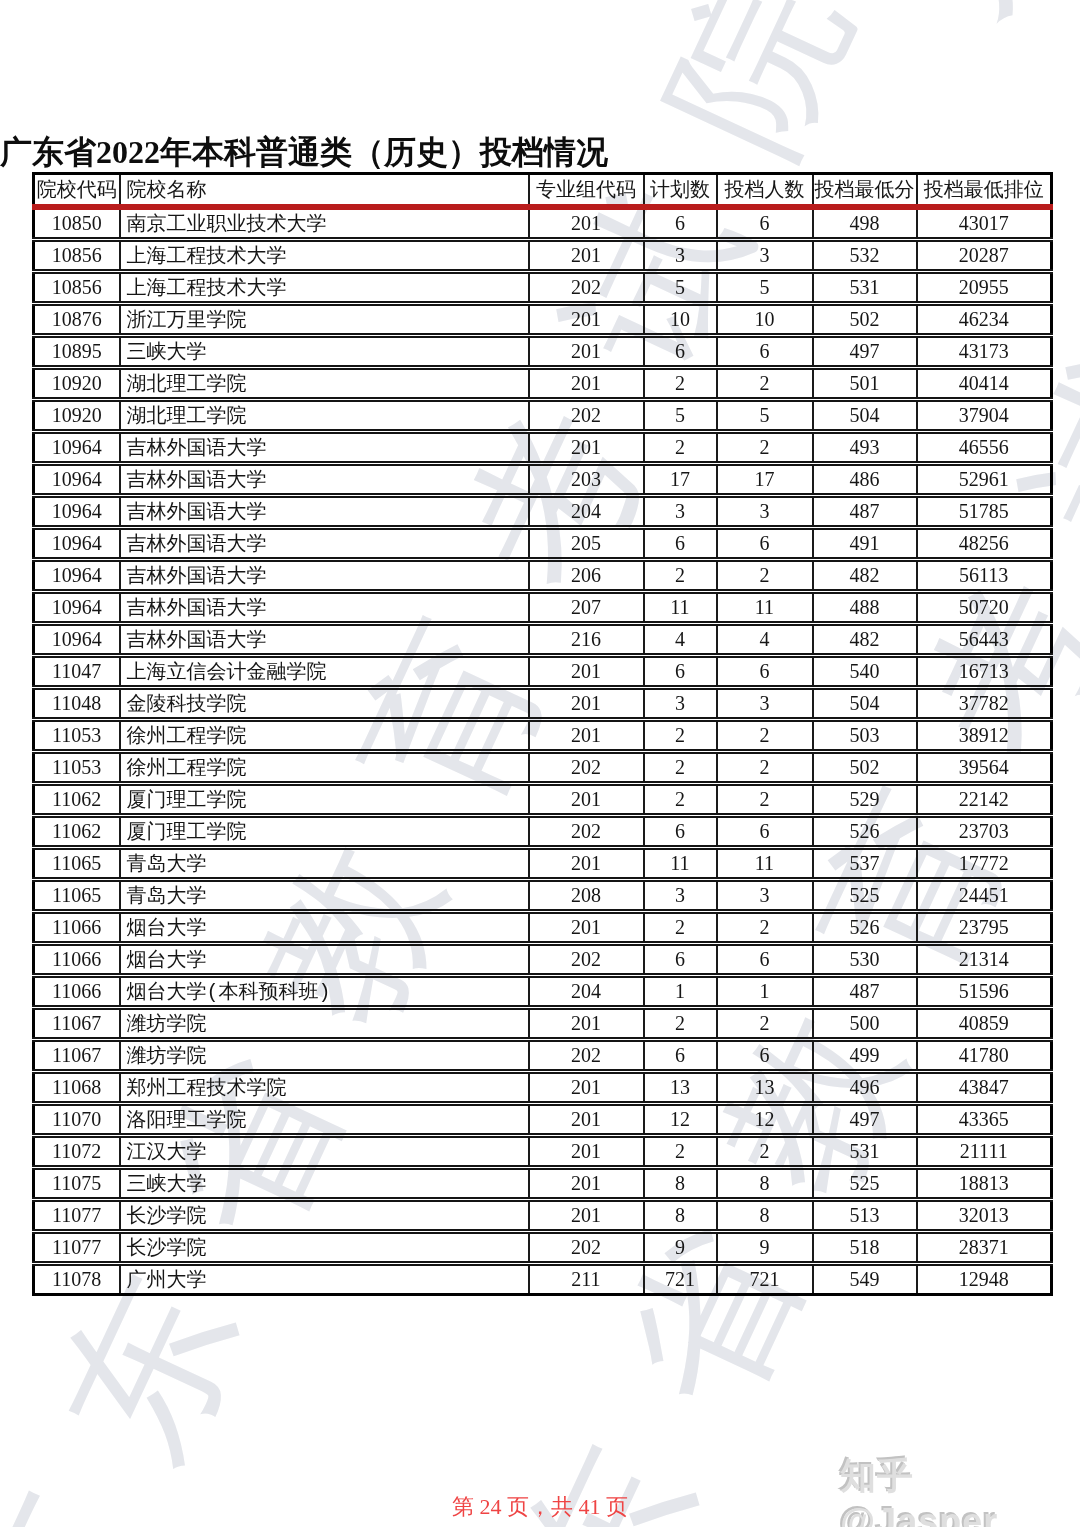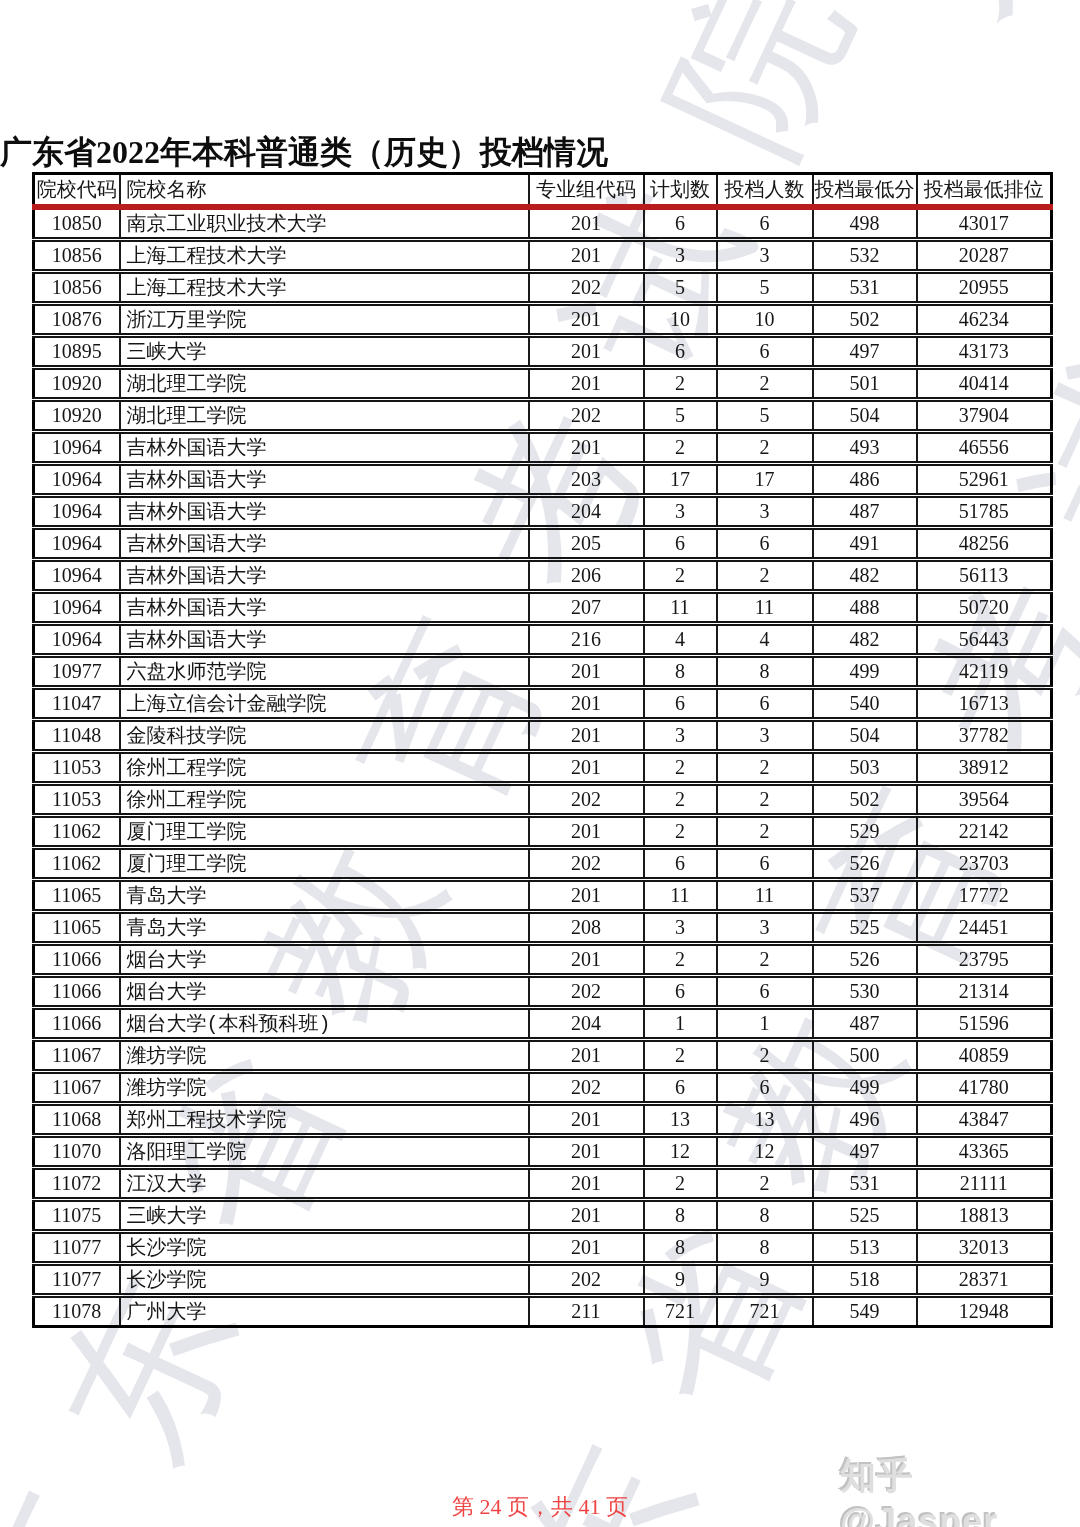--- a/index.html
+++ b/index.html
@@ -261,29 +261,20 @@
         <tr>
           <td>10964</td>
           <td class="name-col">吉林外国语大学</td>
           <td>216</td>
           <td>4</td>
           <td>4</td>
           <td>482</td>
           <td>56443</td>
         </tr>
         <tr>
-          <td>10977</td>
-          <td class="name-col">六盘水师范学院</td>
-          <td>201</td>
-          <td>8</td>
-          <td>8</td>
-          <td>499</td>
-          <td>42119</td>
-        </tr>
-        <tr>
           <td>11047</td>
           <td class="name-col">上海立信会计金融学院</td>
           <td>201</td>
           <td>6</td>
           <td>6</td>
           <td>540</td>
           <td>16713</td>
         </tr>
         <tr>
           <td>11048</td>

